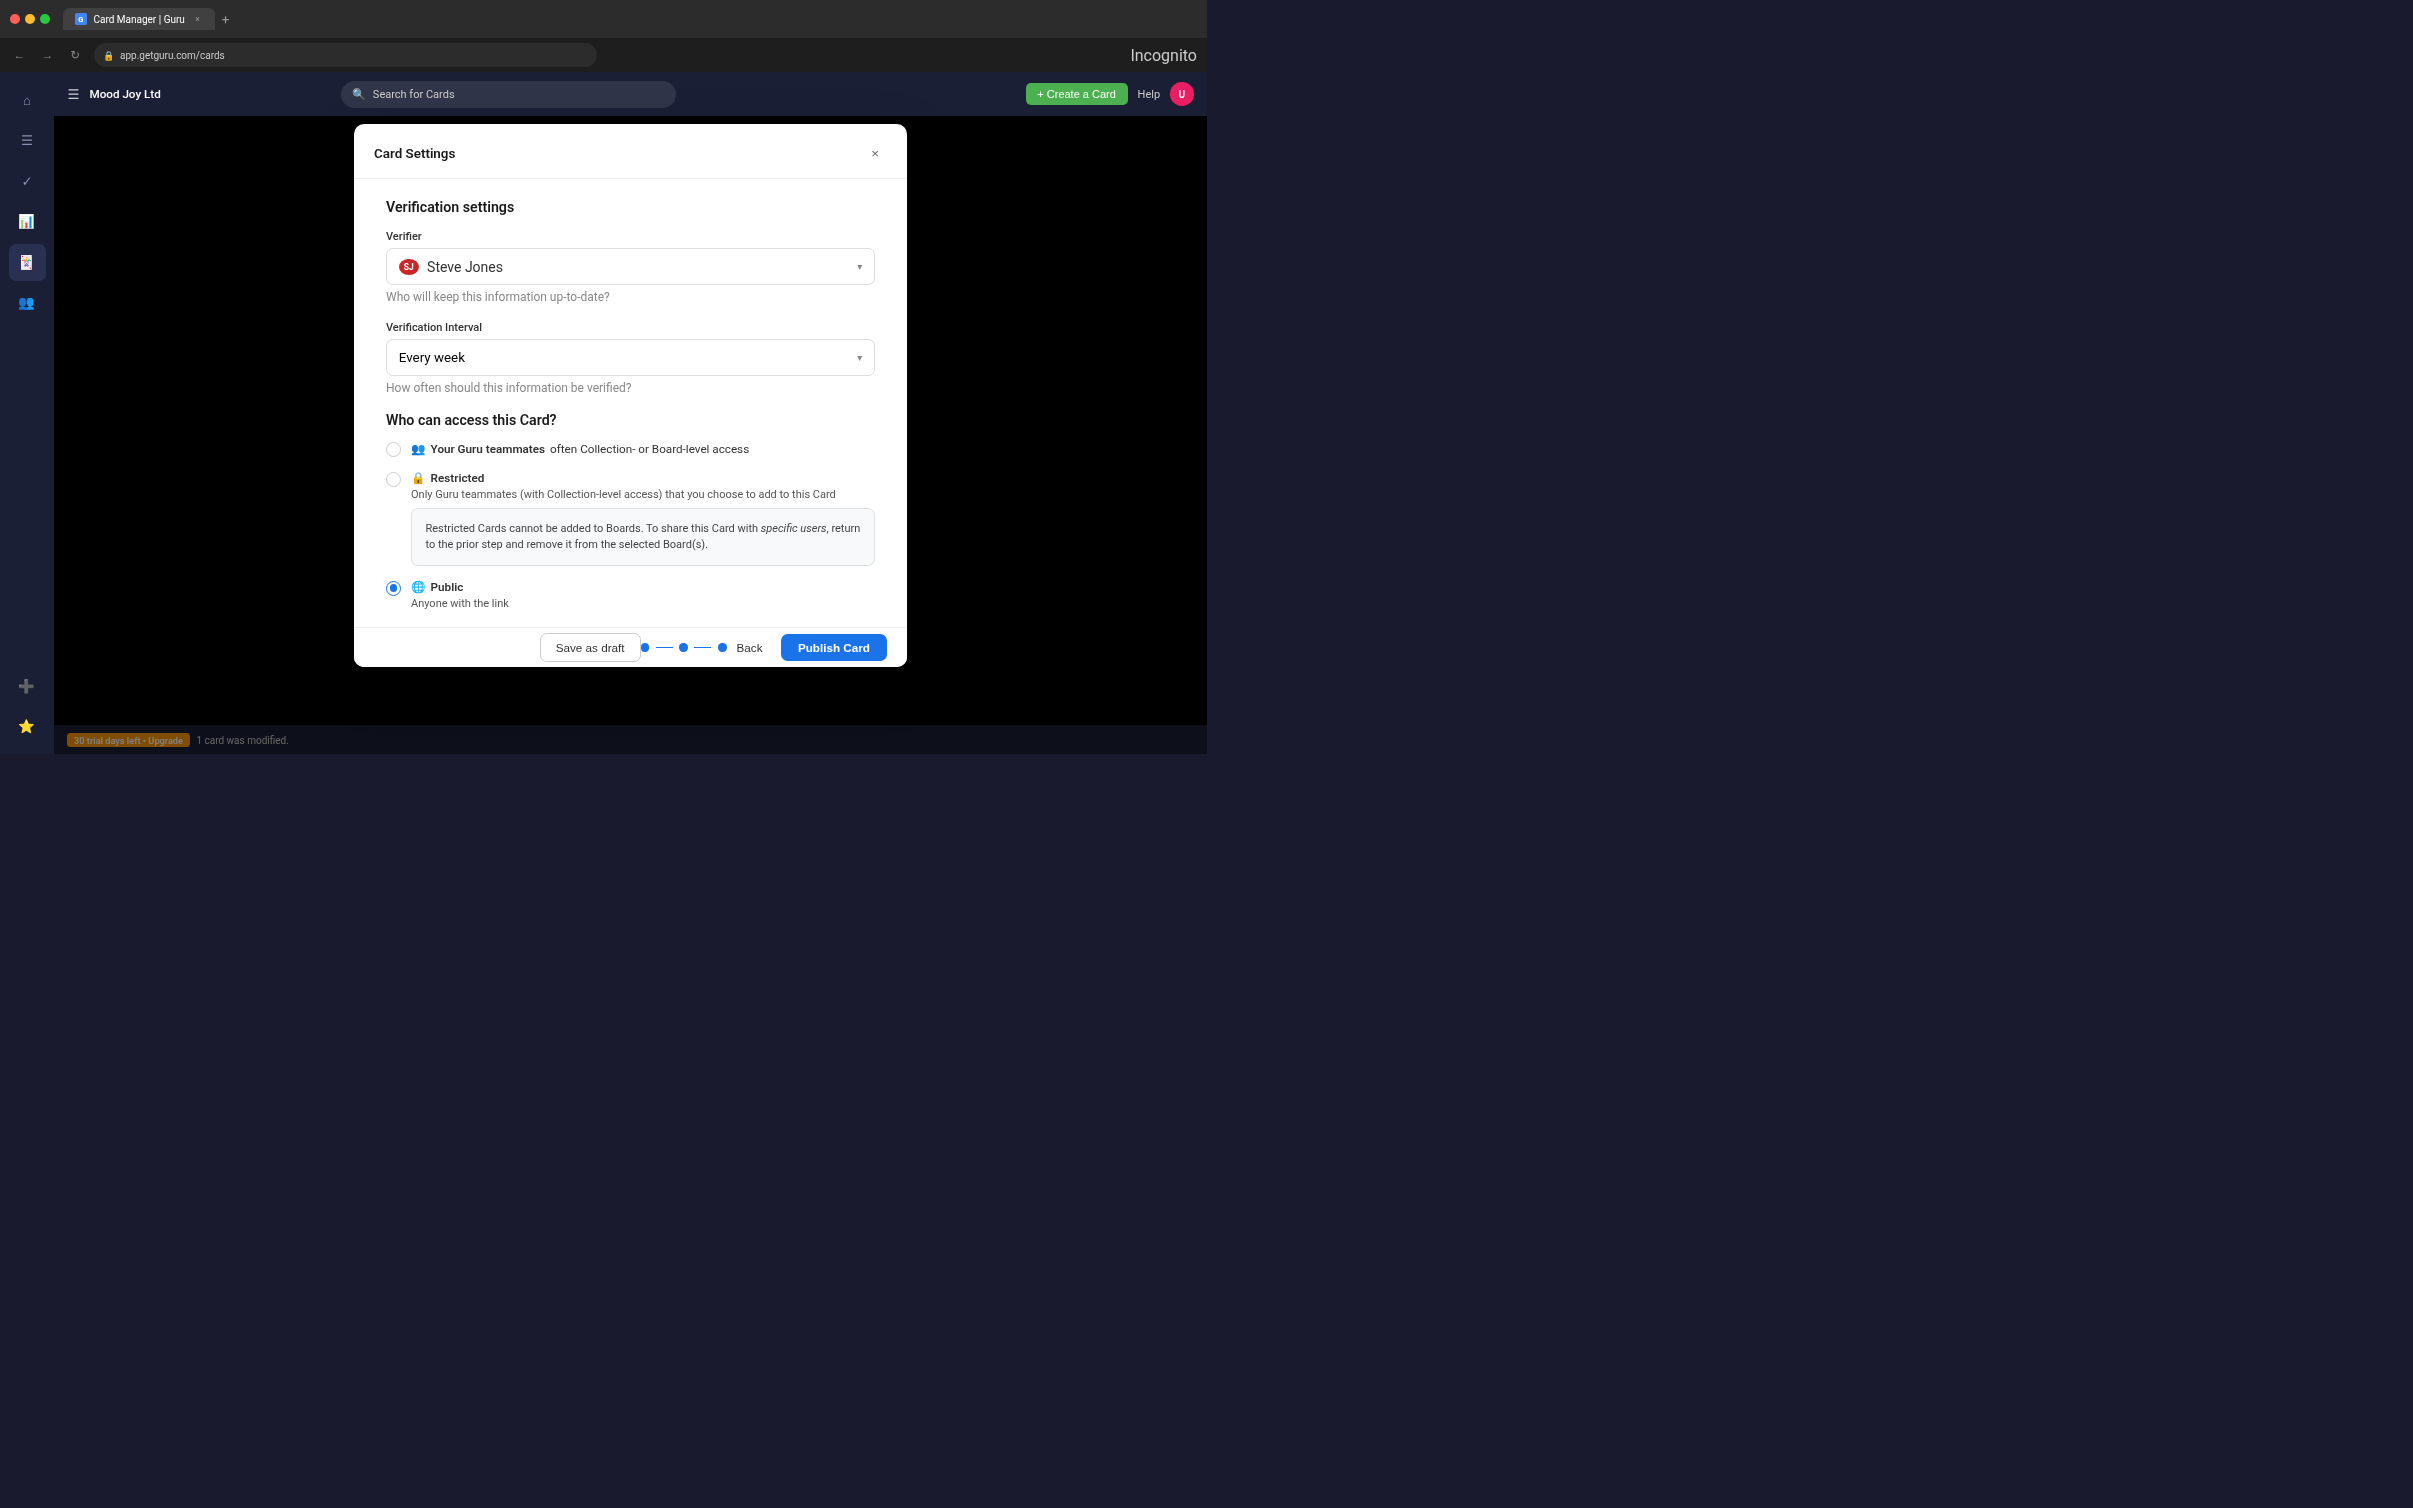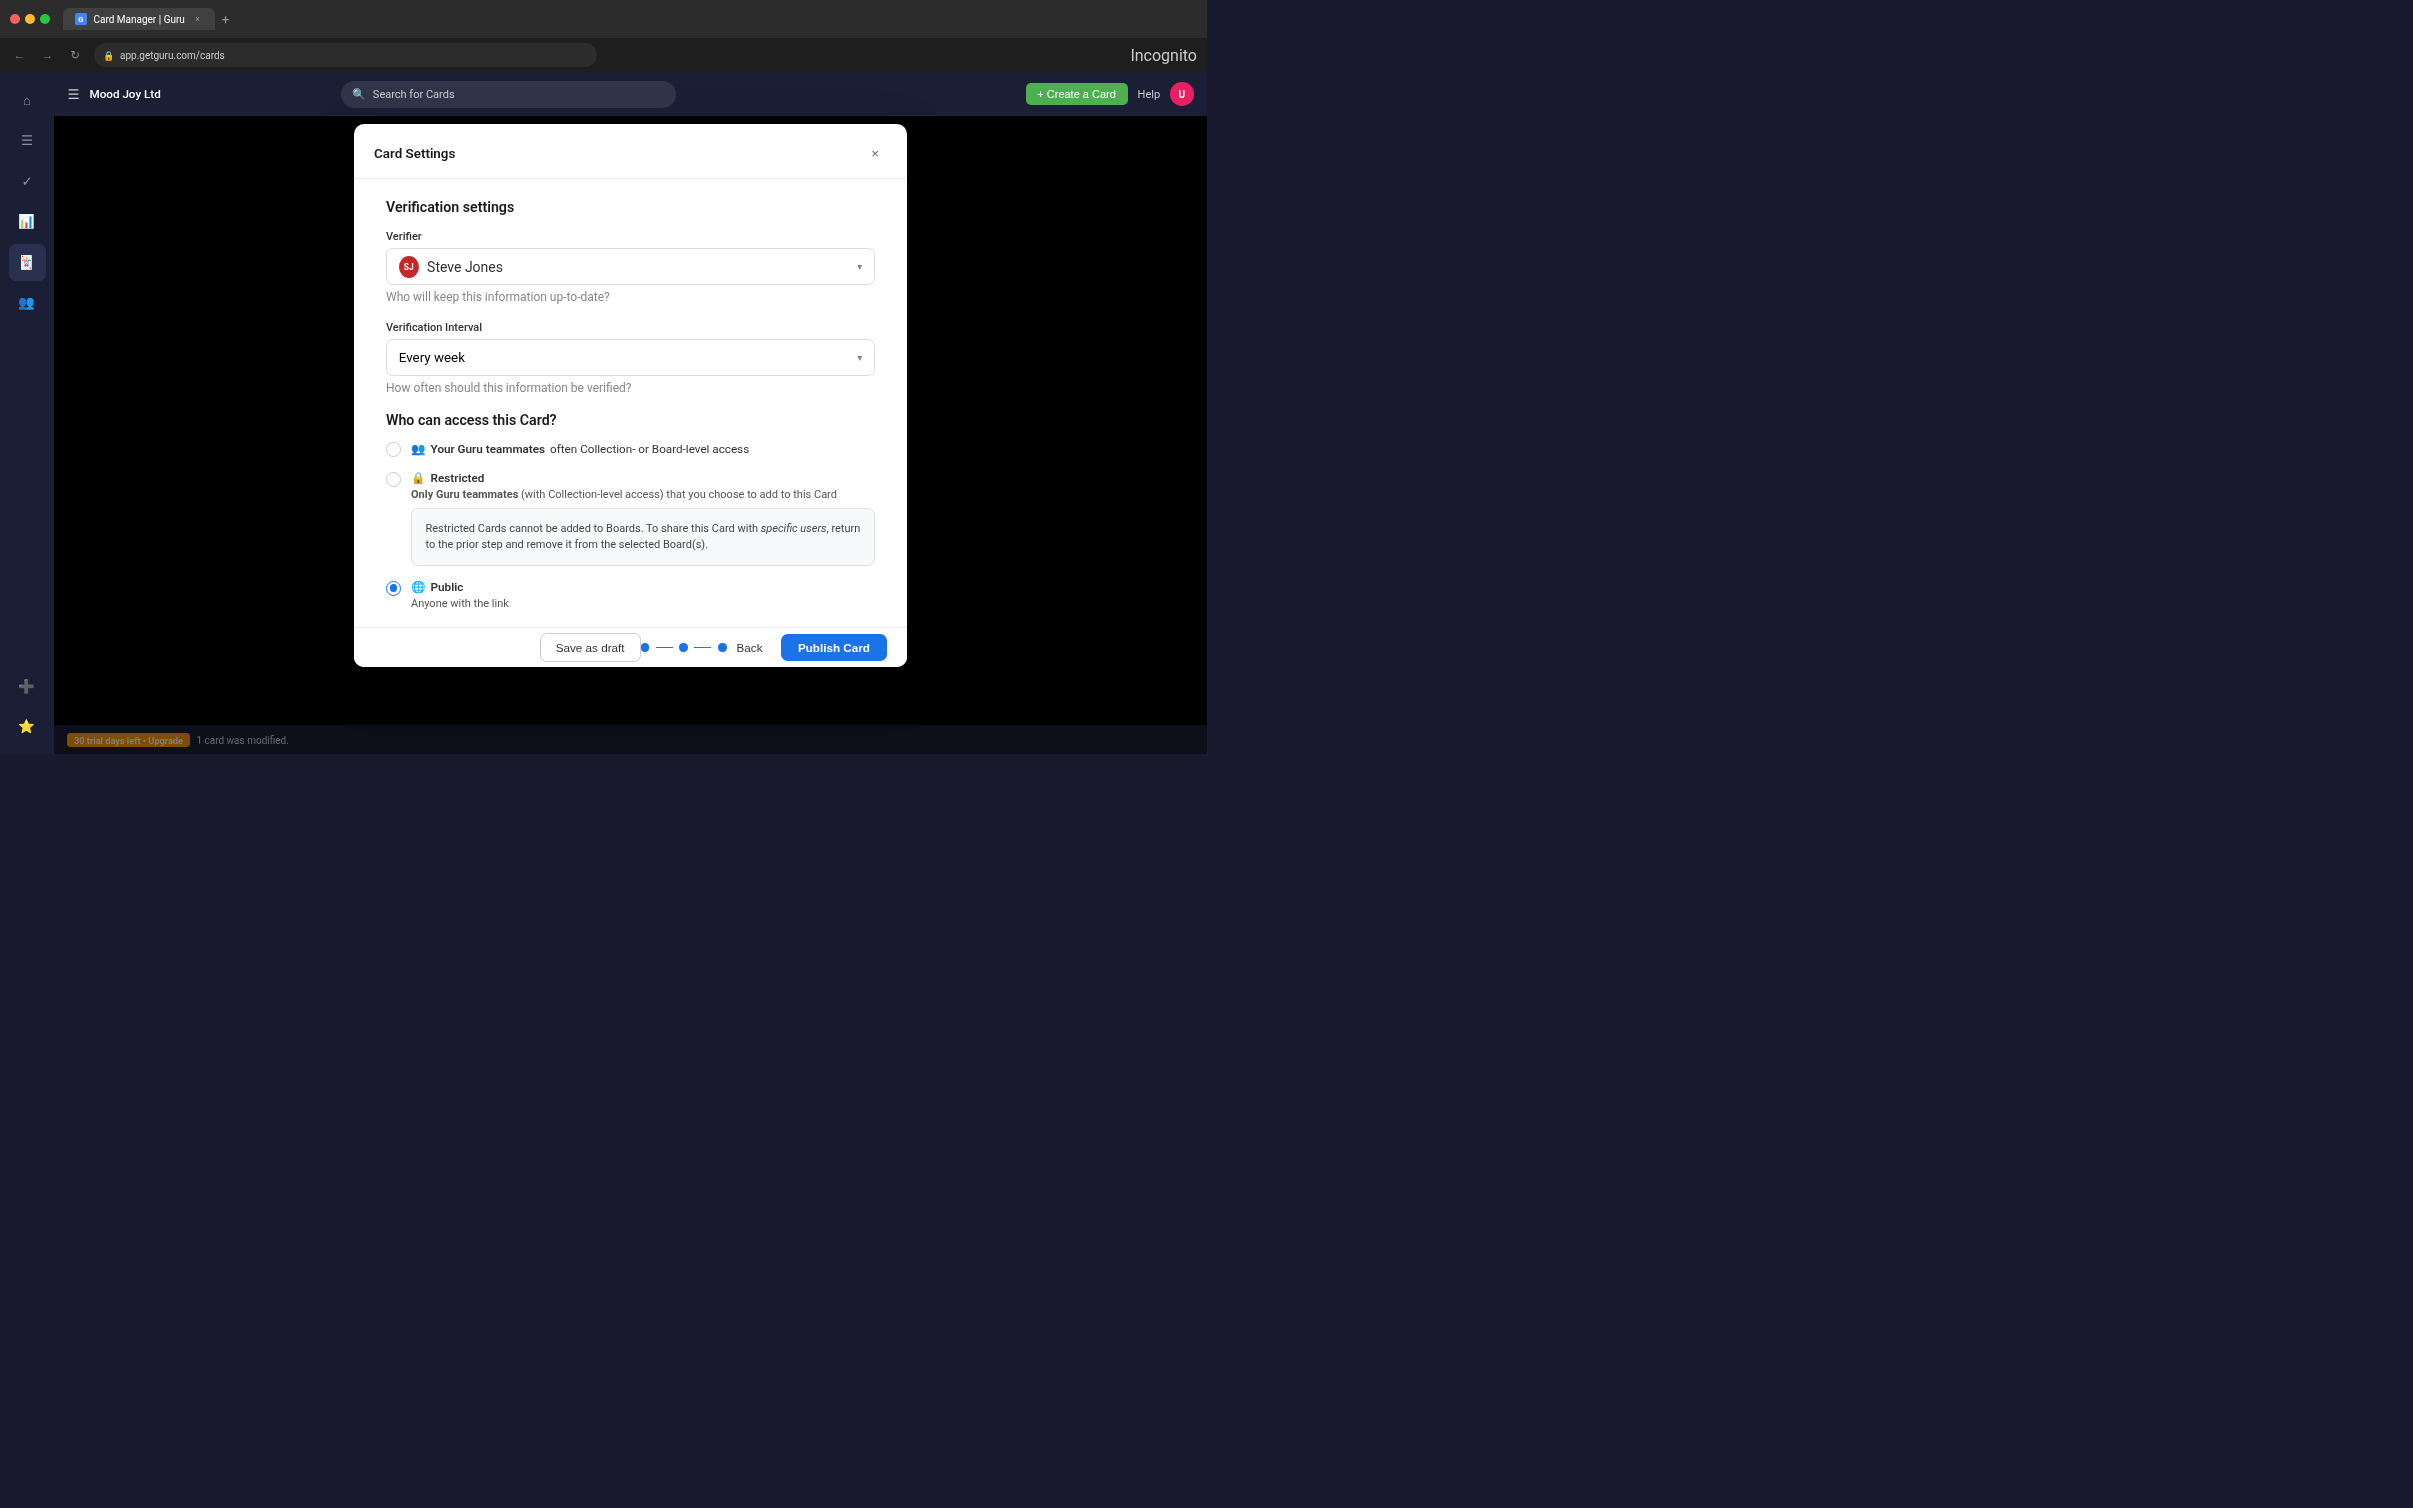--- a/index.html
+++ b/index.html
@@ -349,21 +349,21 @@
       justify-content: space-between;
     }
 
     .verifier-option {
       display: flex;
       align-items: center;
       gap: 8.4px;
     }
     .verifier-avatar {
       width: 20px;
-      height: 22px;
+      height: 16px;
       border-radius: 50%;
       background: #c62828;
       display: flex;
       align-items: center;
       justify-content: center;
       color: white;
       font-size: 8.4px;
       font-weight: bold;
     }
     .verifier-name {
@@ -426,21 +426,21 @@
     }
     .radio-label strong {
       font-weight: 600;
     }
     .radio-sublabel {
       font-size: 11px;
       color: #555;
       margin-top: 3.4px;
     }
     .radio-sublabel strong {
-      font-weight: 700;
+      font-weight: 400;
     }
 
     .info-box {
       background: #f8f9fa;
       border: 0.8px solid #e0e0e0;
       border-radius: 6.7px;
       padding: 11.7px 13.4px;
       font-size: 11px;
       color: #444;
       line-height: 1.5;

